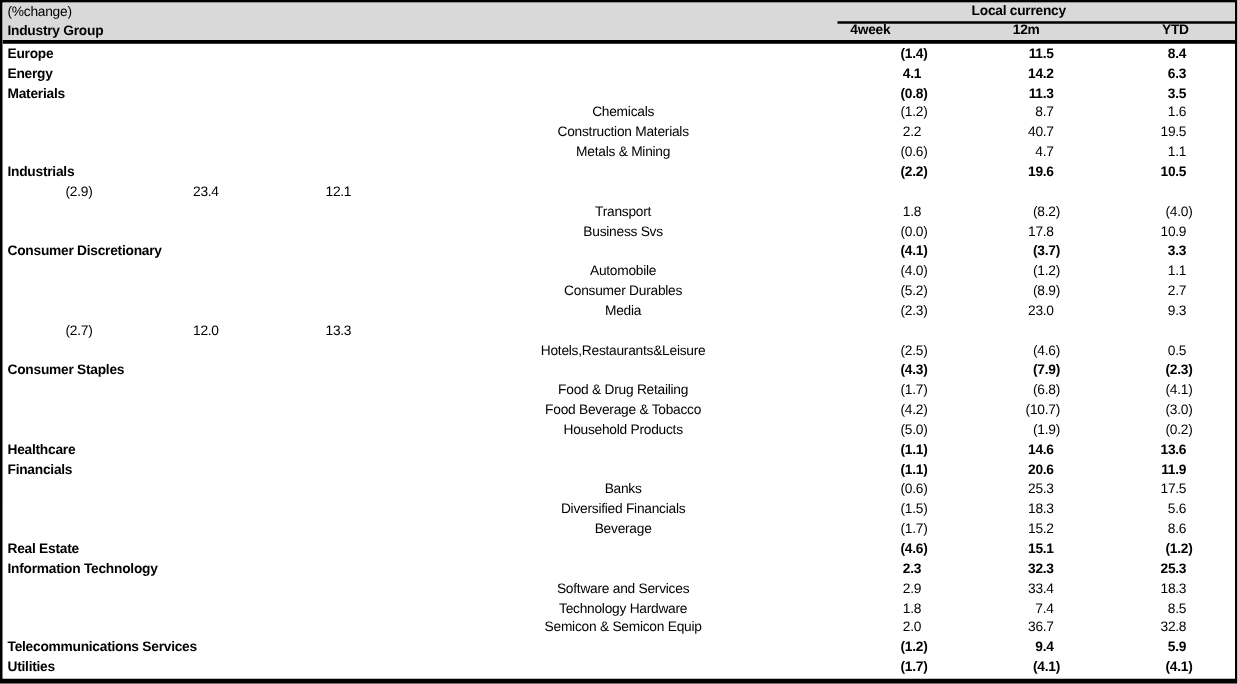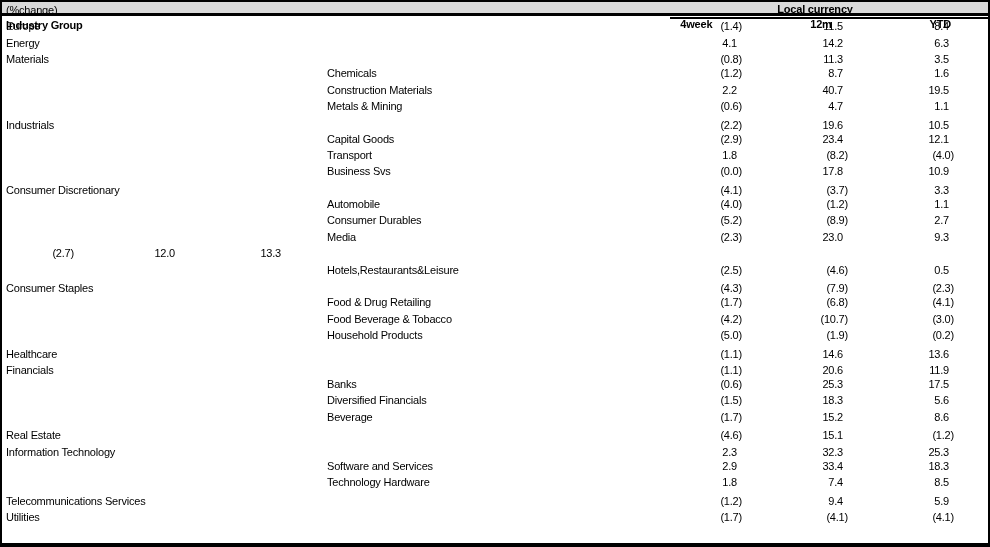--- a/index.html
+++ b/index.html
@@ -12,21 +12,21 @@
     border-bottom-width: 4px;
     background: #ffffff;
     font-family: "Liberation Sans", sans-serif;
     font-size: 11px;
     color: #000;
     letter-spacing: -0.2px;
     overflow: hidden;
   }
   .header {
     position: relative;
-    height: 14px;
+    height: 33px;
     background: #d9d9d9;
     border-bottom: 3px solid #000;
   }
   .corner-label {
     position: absolute;
     left: 4px;
     top: 2px;
     font-weight: normal;
   }
   .group-band {
@@ -68,28 +68,28 @@
   .body {
     display: flex;
     flex-direction: column;
     height: 507px;
   }
   .row {
     flex: 1;
     display: flex;
     align-items: center;
   }
-  .row.group { font-weight: normal; align-items: flex-end; }
+  .row.group { font-weight: bold; }
   .cell-label {
     flex: 1;
     padding-left: 4px;
     white-space: nowrap;
     overflow: hidden;
   }
-  .cell-label.indent { padding-left: 325px; }
+  .cell-label.indent { padding-left: 325px; text-align: center; }
   .cell-num {
     width: 106px;
     text-align: right;
     padding-right: 39px;
     white-space: nowrap;
   }
   .val.paren { margin-right: -5px; }
 </style>
 </head>
 <body>
@@ -200,23 +200,20 @@
       <span class="val paren">(2.2)</span>
     </div>
     <div class="cell-num">
       <span class="val">19.6</span>
     </div>
     <div class="cell-num">
       <span class="val">10.5</span>
     </div>
   </div>
       <div class="row">
-    <div class="cell-label indent">
-      <span class="label-text">Capital Goods</span>
-    </div>
     <div class="cell-num">
       <span class="val paren">(2.9)</span>
     </div>
     <div class="cell-num">
       <span class="val">23.4</span>
     </div>
     <div class="cell-num">
       <span class="val">12.1</span>
     </div>
   </div>
@@ -502,20 +499,34 @@
       <span class="label-text">Technology Hardware</span>
     </div>
     <div class="cell-num">
       <span class="val">1.8</span>
     </div>
     <div class="cell-num">
       <span class="val">7.4</span>
     </div>
     <div class="cell-num">
       <span class="val">8.5</span>
+    </div>
+  </div>
+      <div class="row">
+    <div class="cell-label indent">
+      <span class="label-text">Semicon &amp; Semicon Equip</span>
+    </div>
+    <div class="cell-num">
+      <span class="val">2.0</span>
+    </div>
+    <div class="cell-num">
+      <span class="val">36.7</span>
+    </div>
+    <div class="cell-num">
+      <span class="val">32.8</span>
     </div>
   </div>
       <div class="row group">
     <div class="cell-label">
       <span class="label-text">Telecommunications Services</span>
     </div>
     <div class="cell-num">
       <span class="val paren">(1.2)</span>
     </div>
     <div class="cell-num">

